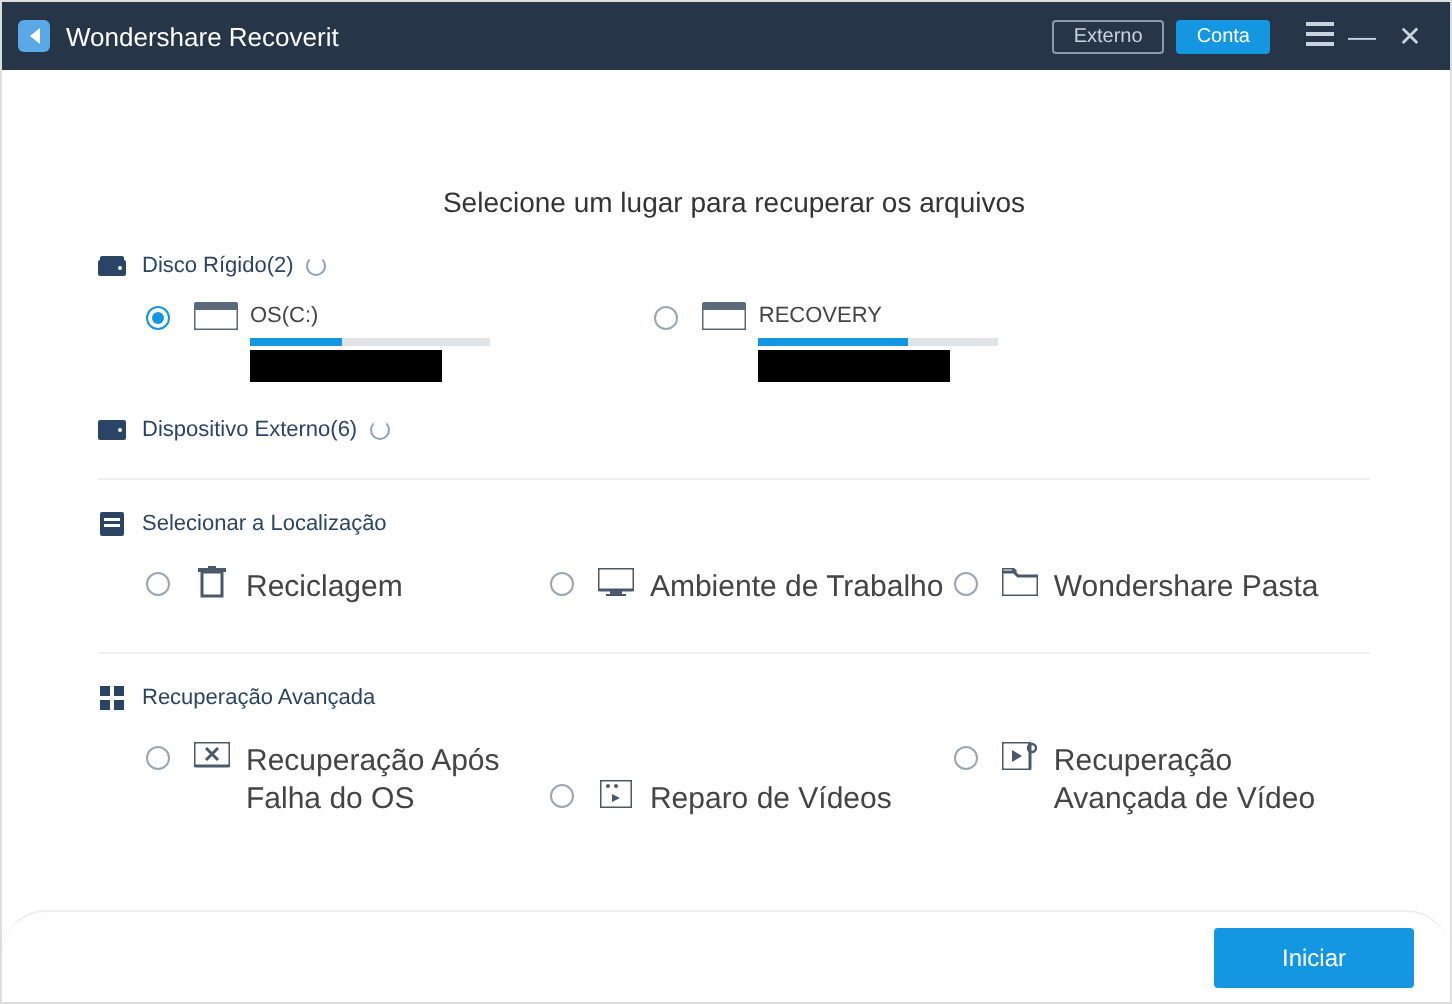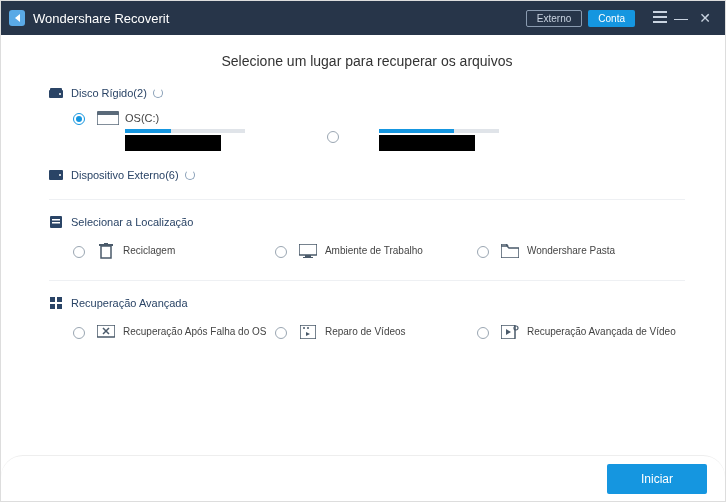--- a/index.html
+++ b/index.html
@@ -1,35 +1,35 @@
 <!DOCTYPE html>
 <html><head>
 <meta charset="utf-8">
 <style>
 * { margin: 0; padding: 0; box-sizing: border-box; font-family: -apple-system, "Segoe UI", Arial, sans-serif; }
 body { background: #fff; }
-.window { width: 726px; height: 502px; background: #fff; position: relative; display: flex; flex-direction: column; border: 1px solid #ddd; }
+.window { width: 726px; height: 502px; background: #fff; position: relative; display: flex; flex-direction: column; border: 1px solid #ddd; gap: 40px; }
 .titlebar { height: 34px; background: #273549; display: flex; align-items: center; padding: 0 8px; color: #fff; }
 .titlebar .logo { width: 16px; height: 16px; background: #5aa9e6; border-radius: 3px; margin-right: 8px; display: flex; align-items: center; justify-content: center; }
 .titlebar .logo-arrow { width: 0; height: 0; border-top: 4px solid transparent; border-bottom: 4px solid transparent; border-right: 5px solid #fff; }
 .titlebar .title { font-size: 13px; font-weight: 400; flex: 0 0 auto; }
 .titlebar .spacer { flex: 1; }
 .titlebar .btn-outline { border: 1px solid #8a9bb0; padding: 2px 10px; font-size: 10px; color: #c9d3e0; border-radius: 2px; margin-right: 6px; cursor: pointer; }
 .titlebar .btn-blue { background: #1596e0; padding: 3px 10px; font-size: 10px; color: #fff; border-radius: 2px; margin-right: 10px; cursor: pointer; }
 .titlebar .win-ctrl { width: 24px; text-align: center; font-size: 14px; color: #c9d3e0; cursor: pointer; }
 .hamburger { width: 14px; height: 12px; display: inline-block; position: relative; margin: 0 8px; }
 .hamburger span { display: block; height: 2px; background: #c9d3e0; margin-bottom: 3px; }
 .content { flex: 1; overflow: auto; padding: 18px 40px 10px 48px; color: #333; }
 .page-title { text-align: center; font-size: 14px; color: #333; margin-bottom: 18px; }
 .section { margin-bottom: 18px; }
 .section-head { display: flex; align-items: center; font-size: 11px; color: #2a4466; margin-bottom: 12px; }
 .section-head .sec-icon { width: 14px; height: 10px; margin-right: 8px; display: inline-flex; align-items: center; justify-content: center; }
 .refresh { width: 10px; height: 10px; border: 1.5px solid #8aa0b8; border-top-color: transparent; border-radius: 50%; display: inline-block; margin-left: 6px; position: relative; }
 .row { display: flex; flex-wrap: wrap; align-items: flex-end; }
-.option { display: flex; align-items: flex-start; width: 33%; padding: 4px 0; font-size: 10px; color: #444; cursor: pointer; }
+.option { display: flex; align-items: flex-start; width: 33%; padding: 4px 0; font-size: 15px; color: #444; cursor: pointer; }
 .radio { width: 12px; height: 12px; border: 1px solid #9aa6b2; border-radius: 50%; margin-right: 12px; margin-top: 2px; flex-shrink: 0; position: relative; }
 .radio.checked { border-color: #1596e0; }
 .radio.checked::after { content: ""; position: absolute; top: 2px; left: 2px; width: 6px; height: 6px; background: #1596e0; border-radius: 50%; }
 .opt-icon { width: 18px; height: 14px; margin-right: 8px; flex-shrink: 0; display: inline-flex; align-items: center; justify-content: center; }
 .opt-label { flex: 1; line-height: 1.3; }
 .drive-opt { display: flex; align-items: flex-start; width: 40%; padding-left: 24px; }
 .drive-body { flex: 1; }
 .drive-name { font-size: 11px; color: #444; margin-bottom: 4px; display: flex; align-items: center; }
 .drive-name .drive-icon { width: 22px; height: 14px; margin-right: 6px; }
 .bar { width: 120px; height: 4px; background: #e0e4e9; position: relative; margin-bottom: 2px; margin-left: 28px; }
@@ -90,20 +90,29 @@
             </div>
             <div class="bar">
                 <div class="bar-fill" style="width:38%"></div>
               </div>
             <div class="blackbox"></div>
           </div>
         </div>
         <div class="drive-opt">
           <span class="radio"></span>
           <div class="drive-body">
+            <div class="drive-name">
+              <span class="drive-icon">
+                <svg width="22" height="14" viewBox="0 0 22 14">
+                    <rect x="0" y="3" width="22" height="11" rx="1" fill="none" stroke="#5a6a7a" stroke-width="1.5"></rect>
+                    <rect x="0" y="0" width="22" height="4" rx="1" fill="#5a6a7a"></rect>
+                  </svg>
+              </span>
+              <span>RECOVERY</span>
+            </div>
             <div class="bar">
                 <div class="bar-fill" style="width:62%"></div>
               </div>
             <div class="blackbox"></div>
           </div>
         </div>
       </div>
     </div>
 
     <div class="section">

